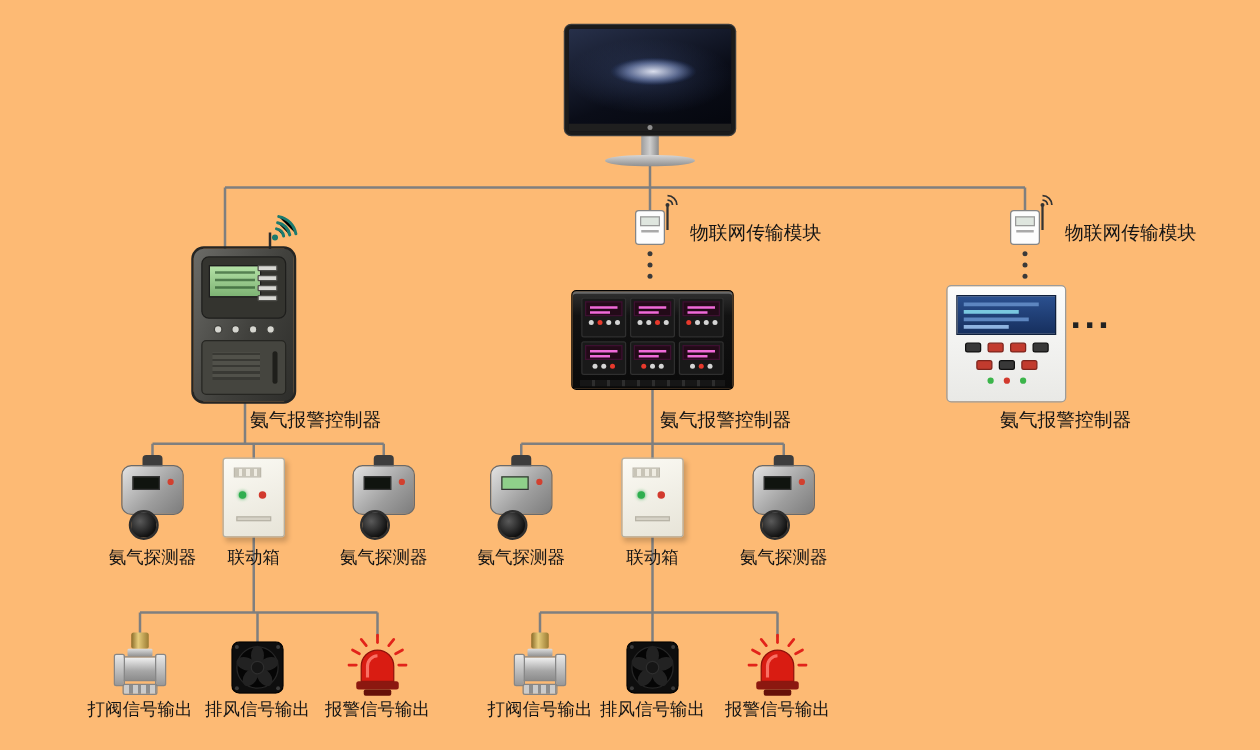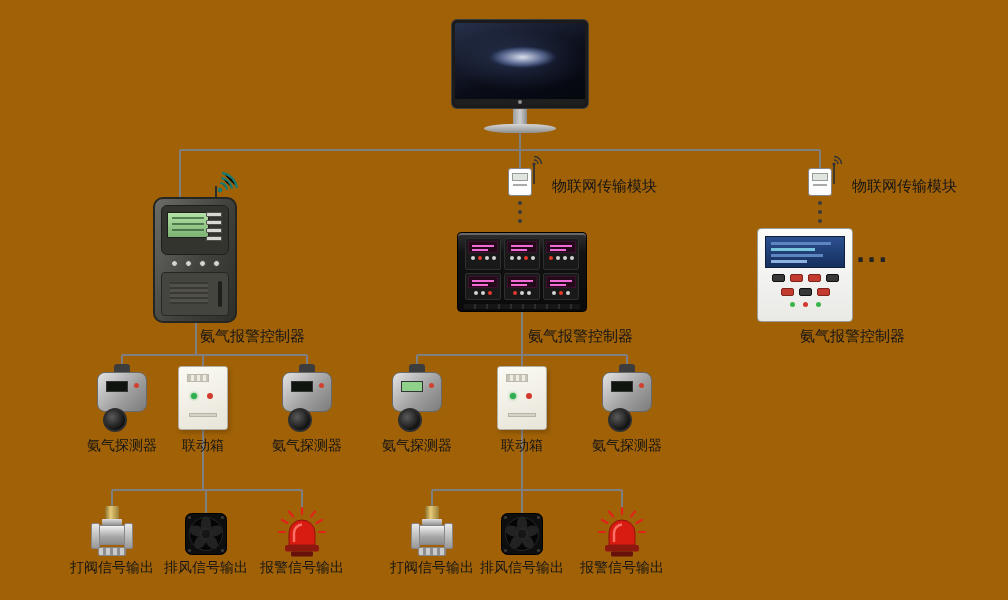--- a/index.html
+++ b/index.html
@@ -1,18 +1,18 @@
 <!DOCTYPE html>
 <html><head>
 <meta charset="utf-8">
 <style>
   *{margin:0;padding:0;box-sizing:border-box}
   html,body{background:#fff}
   body{font-family:"DejaVu Sans","Liberation Sans",sans-serif}
-  .canvas{position:relative;width:1008px;height:600px;background:#a16207;overflow:hidden}
+  .canvas{position:relative;width:1008px;height:600px;background:#fdba74;overflow:hidden}
   .abs{position:absolute}
   .wires{position:absolute;left:0;top:0}
 
   
   .lbl{position:absolute;font-size:14px;color:#151515;white-space:nowrap}
   .lbl.c{transform:translateX(-50%)}
   .lbl.big{font-size:15px}
   .hdots{position:absolute;font-size:24px;font-weight:bold;color:#222;letter-spacing:2px}
   .vdots{position:absolute}
   .vdots i{display:block;width:4px;height:4px;border-radius:50%;background:#3a3a3a;margin-bottom:5px}

